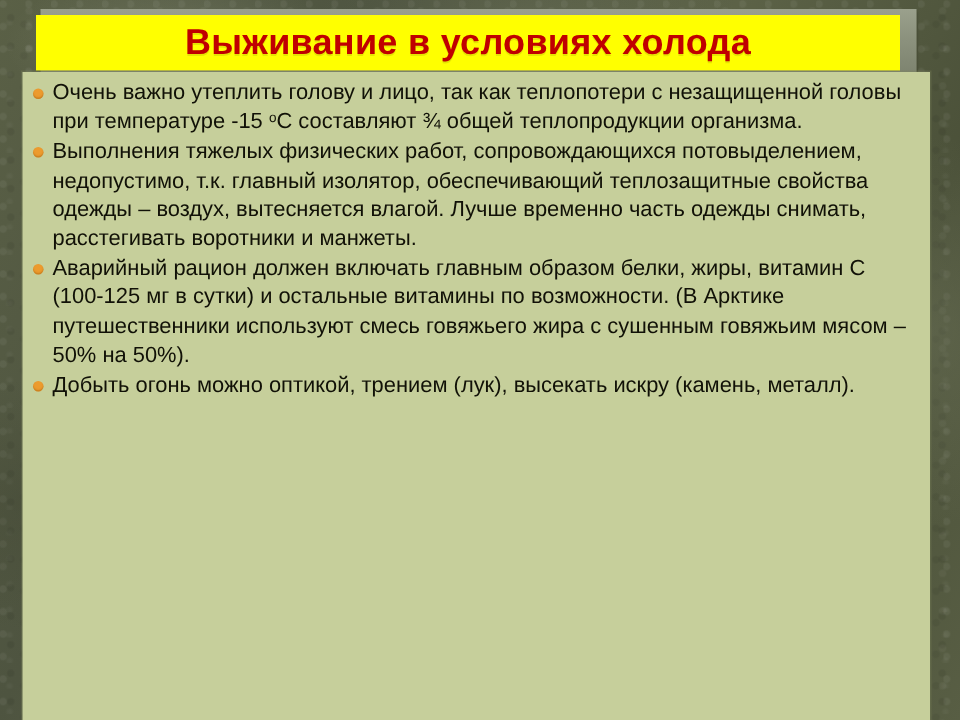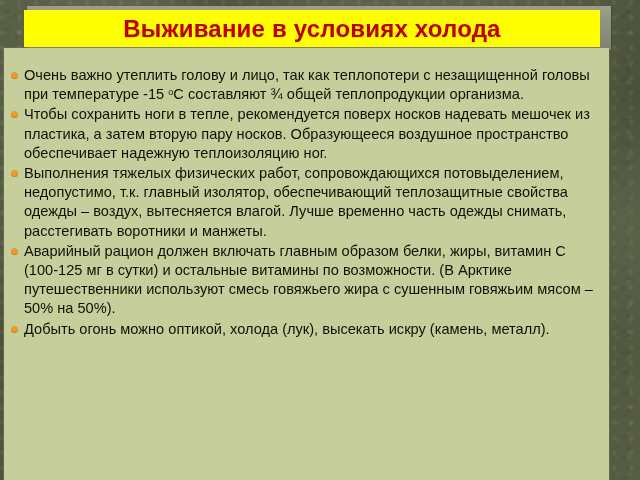--- a/index.html
+++ b/index.html
@@ -72,27 +72,27 @@
     font-weight: bold;
     line-height: 1;
     letter-spacing: 0.2px;
     white-space: nowrap;
     text-shadow: 0 1px 0 rgba(0,0,0,0.10);
   }
 
   
   .content-panel {
     position: absolute;
-    left: 4px;
+    left: 15px;
     top: 48px;
     width: 605px;
     height: 432px;
     background: #c6cf9b;
     box-shadow: 0 0 0 1px rgba(120,130,90,0.35);
-    padding: 18px 8px 0 6px;
+    padding: 5px 8px 0 6px;
     box-sizing: border-box;
     overflow: hidden;
   }
 
   ul.bullet-list {
     list-style: none;
     margin: 0;
     padding: 0;
   }
 
@@ -139,37 +139,33 @@
   </div>
 
   <div class="content-panel">
     <ul class="bullet-list">
 
       <li class="bullet-item">
         <span class="bullet-dot"></span>
         <span class="bullet-text">Очень важно утеплить голову и лицо, так как теплопотери с незащищенной головы при температуре -15 <sup class="deg">o</sup>С составляют ¾ общей теплопродукции организма.</span>
       </li>
 
-      <li class="bullet-item">
-        <span class="bullet-dot"></span>
-        <span class="bullet-text">Чтобы сохранить ноги в тепле, рекомендуется поверх носков надевать мешочек из пластика, а затем вторую пару носков. Образующееся воздушное пространство обеспечивает надежную теплоизоляцию ног.</span>
-      </li>
 
 
       <li class="bullet-item">
         <span class="bullet-dot"></span>
         <span class="bullet-text">Выполнения тяжелых физических работ, сопровождающихся потовыделением, недопустимо, т.к. главный изолятор, обеспечивающий теплозащитные свойства одежды – воздух, вытесняется влагой. Лучше временно часть одежды снимать, расстегивать воротники и манжеты.</span>
       </li>
 
       <li class="bullet-item">
         <span class="bullet-dot"></span>
         <span class="bullet-text">Аварийный рацион должен включать главным образом белки, жиры, витамин С (100-125 мг в сутки) и остальные витамины по возможности. (В Арктике путешественники используют смесь говяжьего жира с сушенным говяжьим мясом – 50% на 50%).</span>
       </li>
 
       <li class="bullet-item">
         <span class="bullet-dot"></span>
-        <span class="bullet-text">Добыть огонь можно оптикой, холода (лук), высекать искру (камень, металл).</span>
+        <span class="bullet-text">Добыть огонь можно оптикой, трением (лук), высекать искру (камень, металл).</span>
       </li>
 
     </ul>
   </div>
 
 </div>
 
 </body></html>

